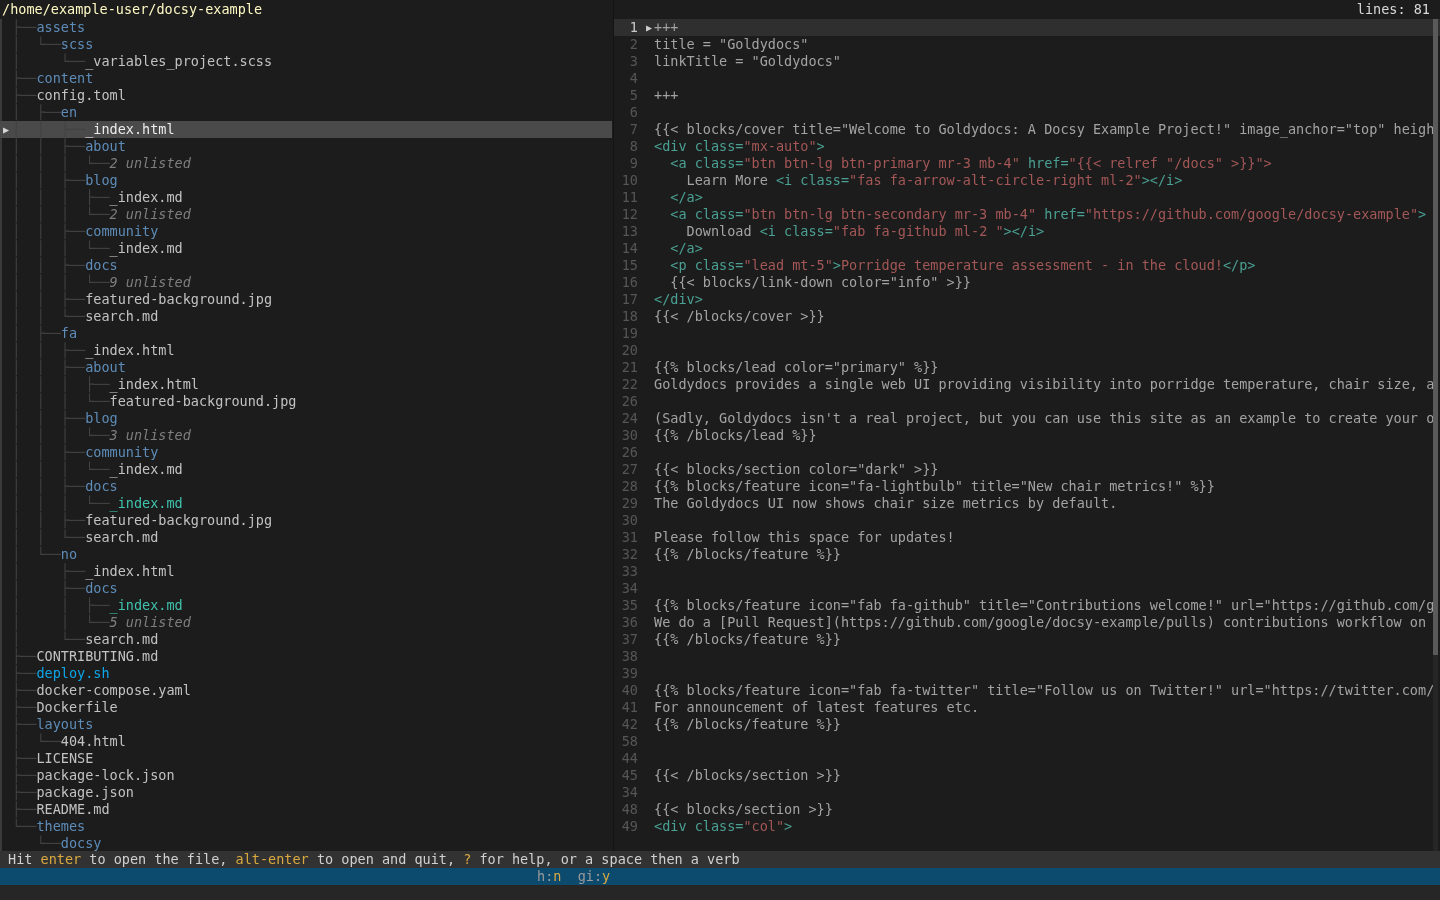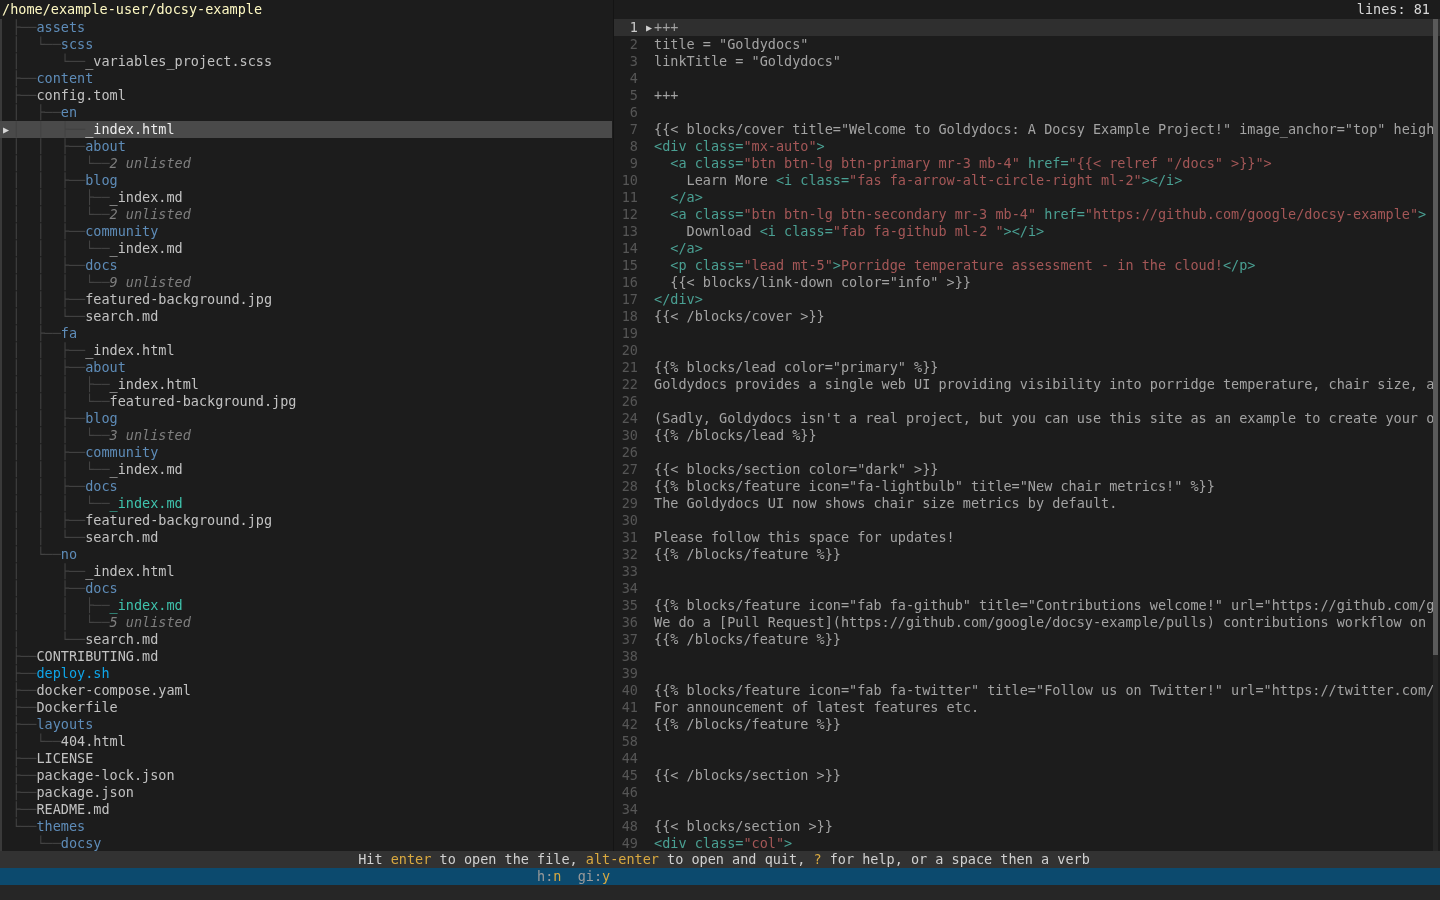--- a/index.html
+++ b/index.html
@@ -78,21 +78,21 @@
     background:#262626;
   }
   .scrollbar-thumb {
     position:absolute; top:0; left:0; width:5px; height:636px;
     background:#5a5a5a;
   }
 
   
   .status-bar {
     position:absolute; top:851px; left:0; width:1440px; height:17px;
-    background:#323232; color:#d0d0d0; white-space:pre; padding-left:8px;text-align:center;
+    background:#323232; color:#d0d0d0; white-space:pre; padding-left:8px;
   }
   .s-key { color:#d9a940; }
   .input-line {
     position:absolute; top:868px; left:0; width:1440px; height:17px;
     background:#0c4a6e; white-space:pre; padding-left:8px; color:#d8d8d8;
   }
   .cursor {
     display:inline-block; width:8px; height:14px; background:#d0d0d0;
     vertical-align:-2px;
   }
@@ -210,21 +210,20 @@
         <div class="code-row"><span class="gutter">36</span><span class="c-plain">We do a [Pull Request](https://github.com/google/docsy-example/pulls) contributions workflow on </span></div>
         <div class="code-row"><span class="gutter">37</span><span class="c-plain">{{% /blocks/feature %}}</span></div>
         <div class="code-row"><span class="gutter">38</span></div>
         <div class="code-row"><span class="gutter">39</span></div>
         <div class="code-row"><span class="gutter">40</span><span class="c-plain">{{% blocks/feature icon="fab fa-twitter" title="Follow us on Twitter!" url="https://twitter.com/</span></div>
         <div class="code-row"><span class="gutter">41</span><span class="c-plain">For announcement of latest features etc.</span></div>
         <div class="code-row"><span class="gutter">42</span><span class="c-plain">{{% /blocks/feature %}}</span></div>
         <div class="code-row"><span class="gutter">58</span></div>
         <div class="code-row"><span class="gutter">44</span></div>
         <div class="code-row"><span class="gutter">45</span><span class="c-plain">{{&lt; /blocks/section &gt;}}</span></div>
-        <div class="code-row"><span class="gutter">46</span></div>
         <div class="code-row"><span class="gutter">34</span></div>
         <div class="code-row"><span class="gutter">48</span><span class="c-plain">{{&lt; blocks/section &gt;}}</span></div>
         <div class="code-row"><span class="gutter">49</span><span class="c-tag">&lt;div class=</span><span class="c-str">"col"</span><span class="c-tag">&gt;</span></div>
       </div>
   </div>
 
   <div class="scrollbar">
     <div class="scrollbar-thumb"></div>
   </div>
 

